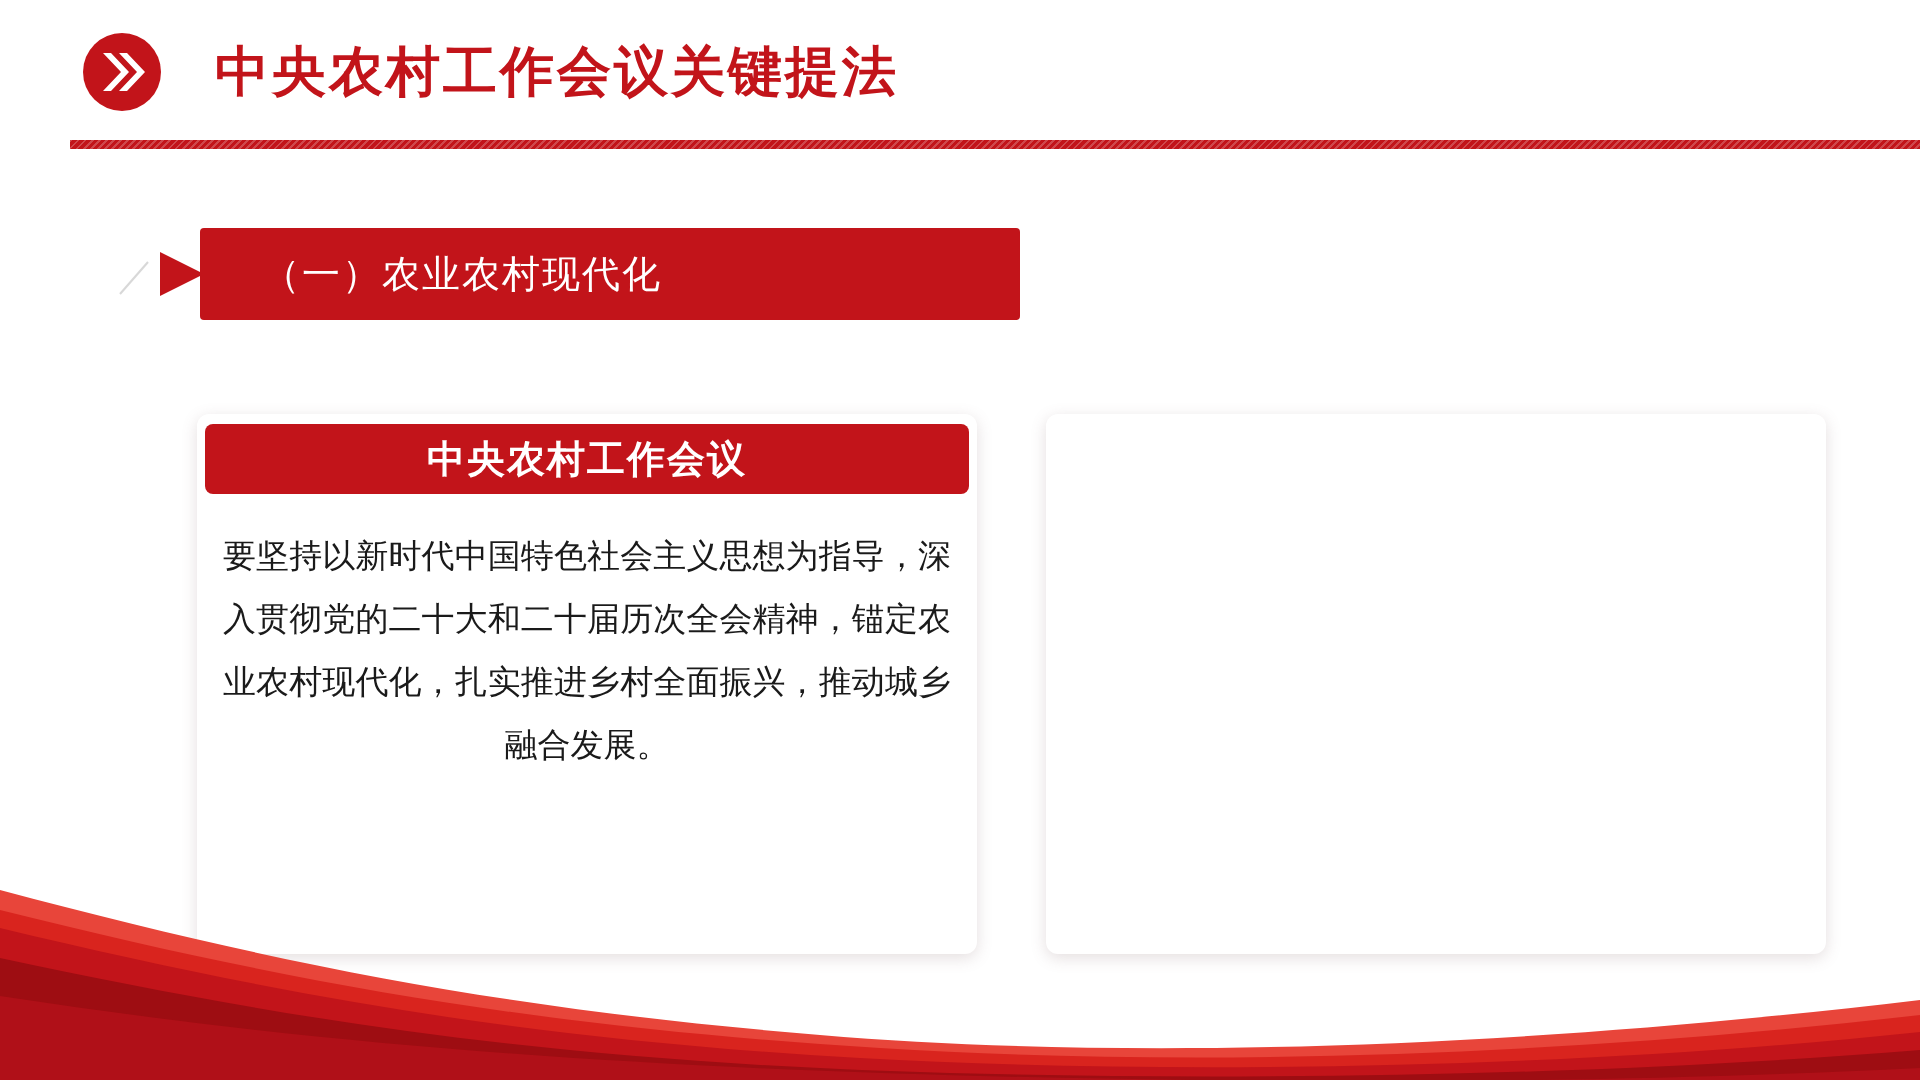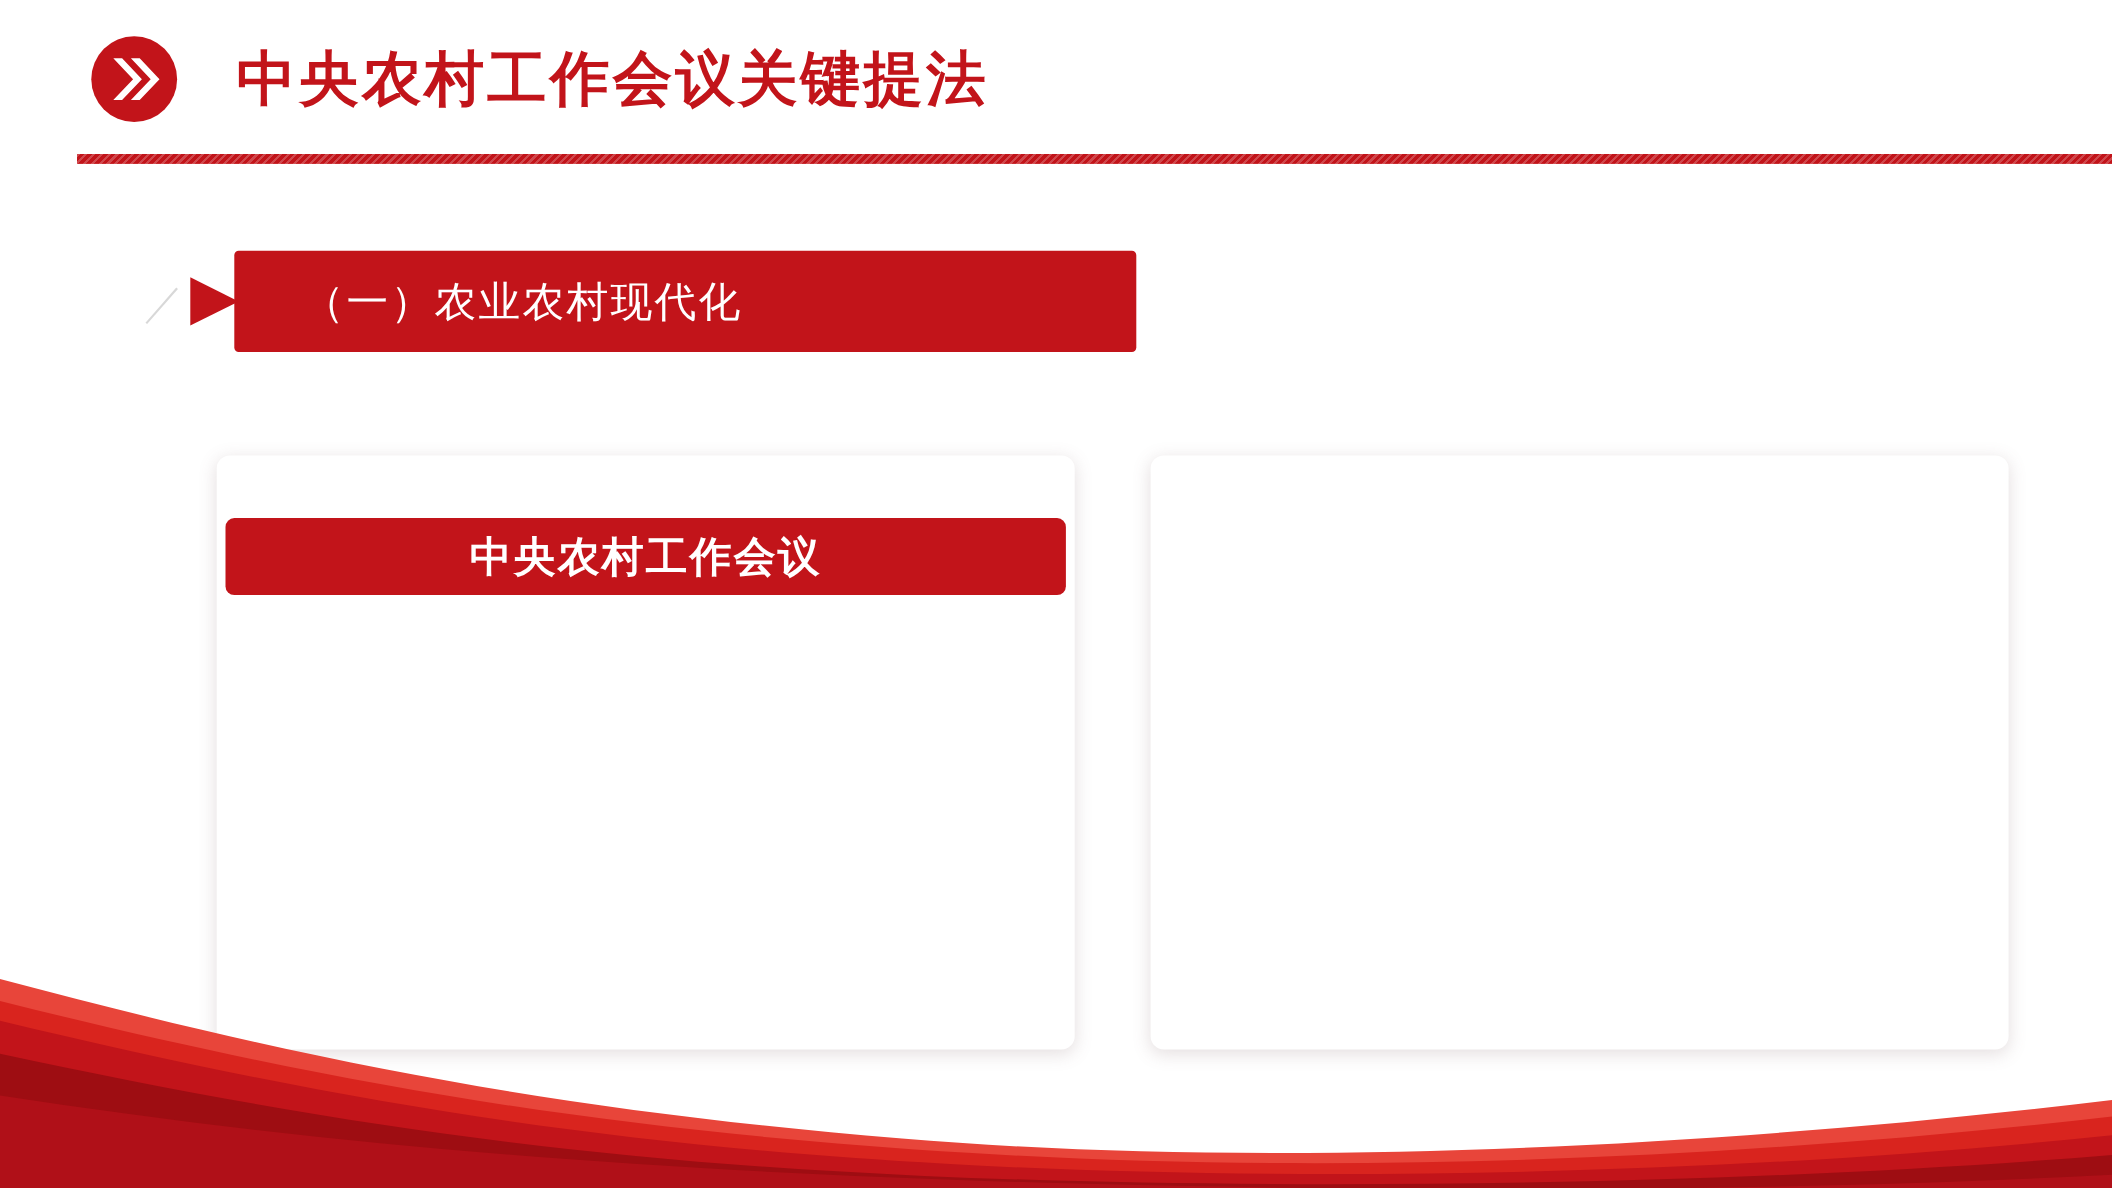--- a/index.html
+++ b/index.html
@@ -52,21 +52,21 @@
     background:repeating-linear-gradient(135deg,
       rgba(255,255,255,0.22) 0px,
       rgba(255,255,255,0.22) 2px,
       rgba(255,255,255,0) 2px,
       rgba(255,255,255,0) 5px);
   }
 
   
   .section-banner-wrap {
     position:absolute;
-    left:173px; top:228px;
+    left:160px; top:228px;
     width:860px; height:92px;
   }
   .section-banner {
     position:absolute;
     left:40px; top:0;
     width:820px; height:92px;
     background:#C2141A;
     border-radius:4px 4px 4px 4px;
   }
   .banner-notch {
@@ -114,21 +114,21 @@
   }
   .card.left  { left:197px; }
   .card.right { left:1046px; }
 
   .card-head {
     position:absolute;
     left:8px; top:10px;
     width:764px; height:70px;
     background:#C2141A;
     border-radius:8px;
-    display:flex; align-items:center; justify-content:center;margin-top:47px;
+    display:flex; align-items:center; justify-content:center;
   }
   .card-head-text {
     font-size:38px;
     font-weight:bold;
     color:#ffffff;
     letter-spacing:2px;
     white-space:nowrap;
     font-family:"DejaVu Sans","Liberation Sans",sans-serif;
   }
 
@@ -182,20 +182,21 @@
 
   <div class="section-banner-text">（一）农业农村现代化</div>
 </div>
 
 <div class="cards">
 
   <div class="card left">
     <div class="card-head">
       <span class="card-head-text">中央农村工作会议</span>
     </div>
+    <div class="card-body">要坚持以新时代中国特色社会主义思想为指导，深入贯彻党的二十大和二十届历次全会精神，锚定农业农村现代化，扎实推进乡村全面振兴，推动城乡融合发展。</div>
   </div>
 
   <div class="card right">
   </div>
 </div>
 
 <svg class="waves" width="1920" height="230" viewBox="0 0 1920 230" preserveAspectRatio="none" aria-hidden="true">
   <path d="M0,40 C300,120 520,160 820,185 C1120,210 1500,200 1920,150 L1920,230 L0,230 Z" fill="#E8453A"></path>
   <path d="M0,60 C320,140 560,178 880,198 C1200,218 1560,206 1920,165 L1920,230 L0,230 Z" fill="#D9241E"></path>
   <path d="M0,78 C300,150 540,190 860,208 C1180,226 1580,218 1920,182 L1920,230 L0,230 Z" fill="#C2141A"></path>

